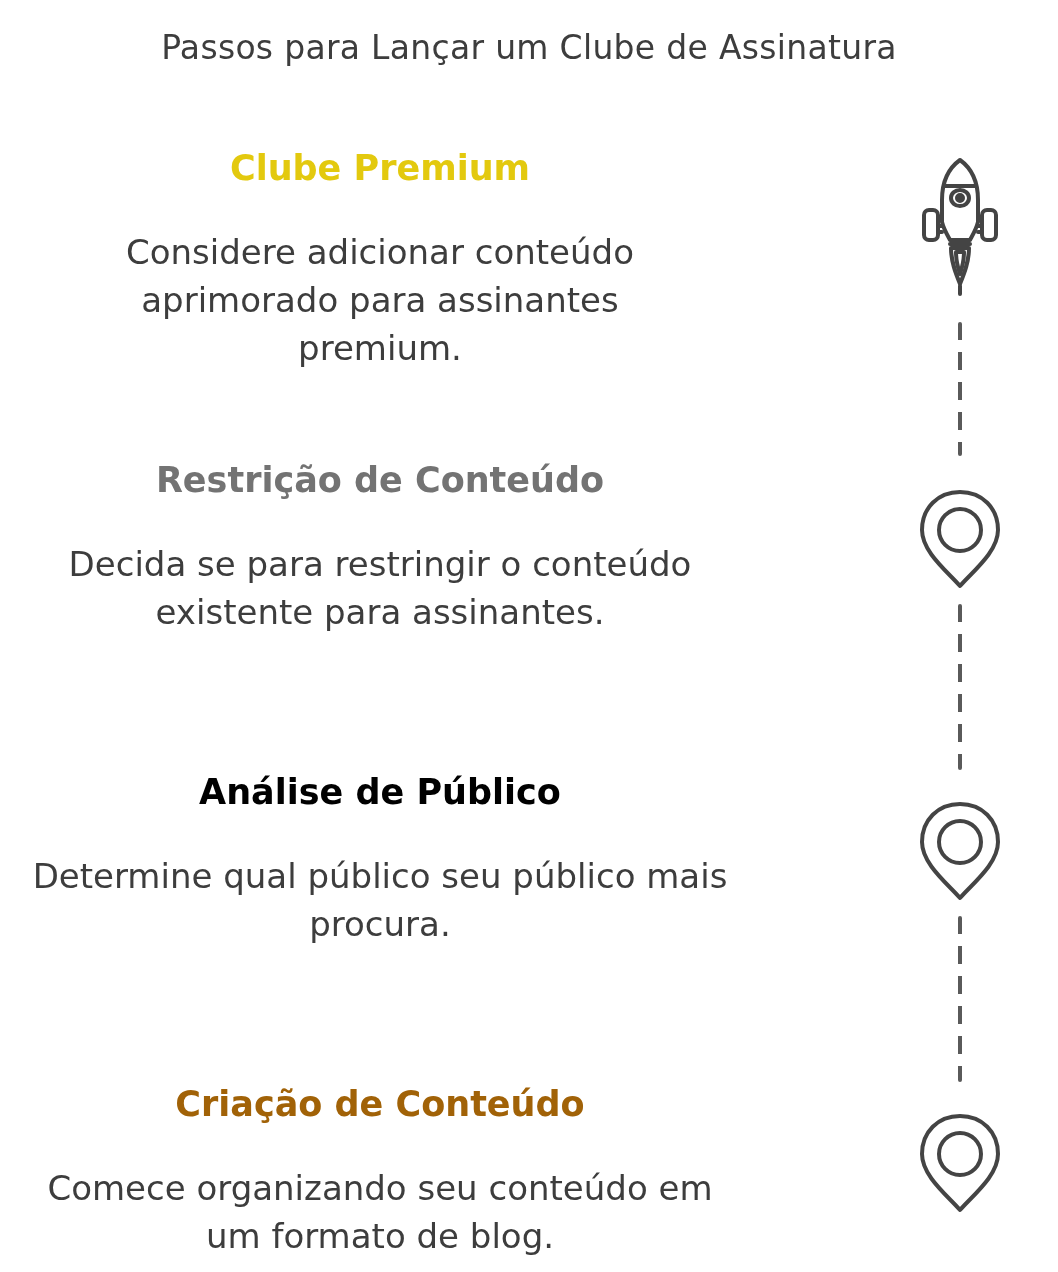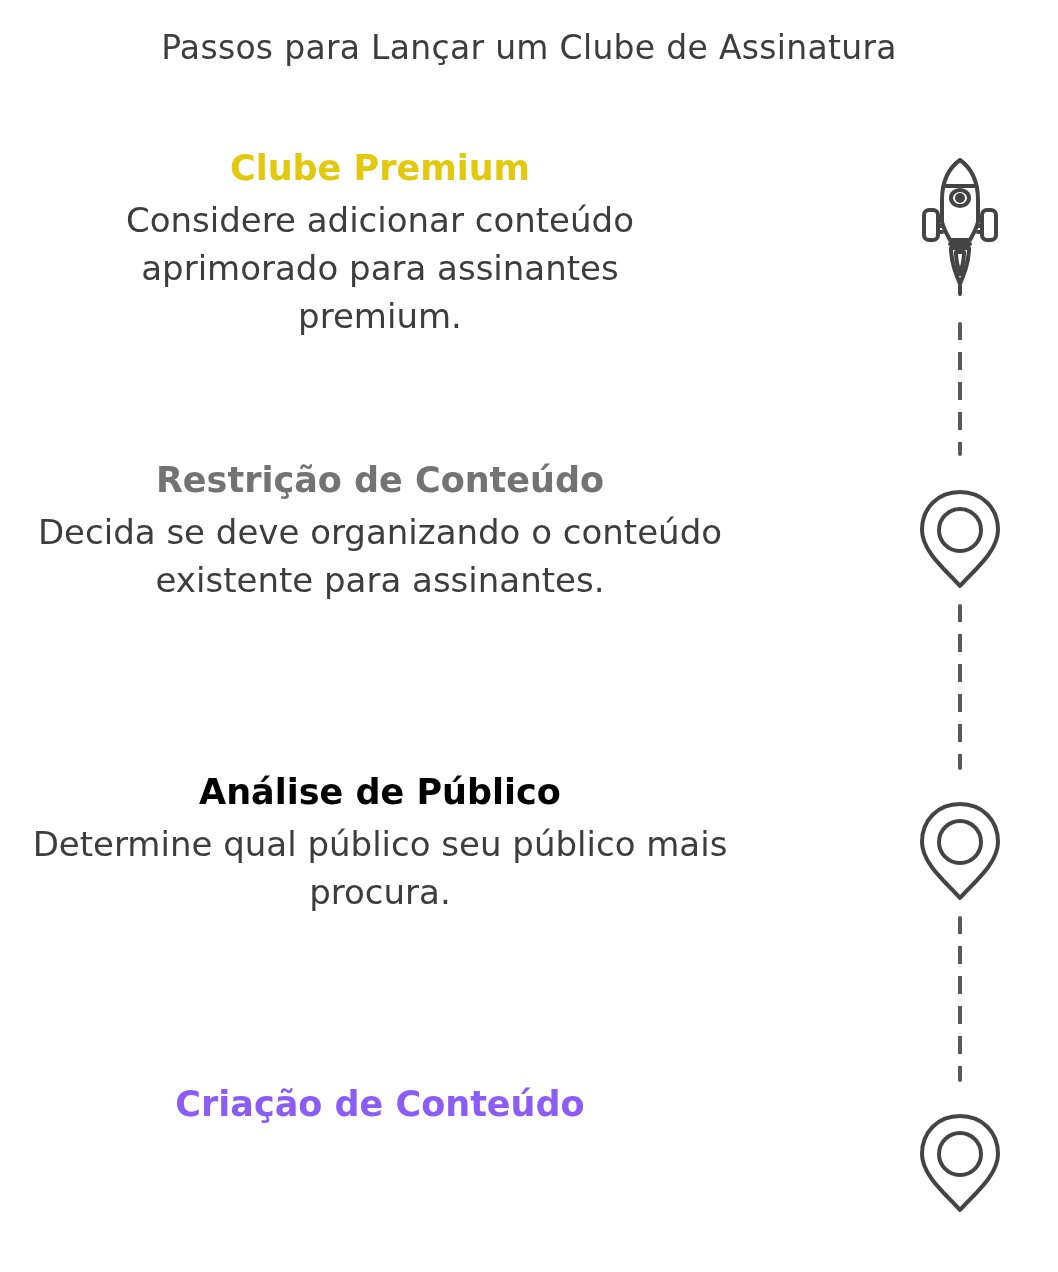--- a/index.html
+++ b/index.html
@@ -2,48 +2,49 @@
 <html><head>
 <meta charset="utf-8">
 <style>
   html, body { margin:0; padding:0; background:#ffffff; }
   body { width:1058px; height:1272px; position:relative; overflow:hidden;
          font-family:"DejaVu Sans", sans-serif; color:#3d3d3d; }
   .title { position:absolute; left:0; width:1058px; top:28px; text-align:center;
            font-size:33px; color:#3d3d3d; letter-spacing:0.3px; }
   .step { position:absolute; left:10px; width:740px; text-align:center; }
   .step-title { font-size:35px; font-weight:bold; margin:0; }
-  .step-desc { font-size:34px; line-height:48px; color:#3d3d3d; margin-top:8px; }
+  .step-desc { font-size:34px; line-height:48px; color:#3d3d3d; margin-top:40px; }
   .icon { position:absolute; }
   .connector { position:absolute; left:958px; width:4px;
                background: repeating-linear-gradient(to bottom, #5a5a5a 0 18px, transparent 18px 30px);
                border-radius:2px; }
 </style>
 </head>
 <body>
 
 <div class="title">Passos para Lançar um Clube de Assinatura</div>
 
 <div class="step" style="top:148px;">
   <div class="step-title" style="color:#e3c90e;">Clube Premium</div>
   <div class="step-desc" style="width:600px;margin-left:70px;margin-right:auto;">Considere adicionar conteúdo aprimorado para assinantes premium.</div>
 </div>
 
 <div class="step" style="top:460px;">
   <div class="step-title" style="color:#737373;">Restrição de Conteúdo</div>
-  <div class="step-desc">Decida se deve organizando o conteúdo existente para assinantes.</div>
+  <div class="step-desc">Decida se para restringir o conteúdo existente para assinantes.</div>
 </div>
 
 <div class="step" style="top:772px;">
   <div class="step-title" style="color:#000000;">Análise de Público</div>
   <div class="step-desc">Determine qual público seu público mais procura.</div>
 </div>
 
 <div class="step" style="top:1084px;">
-  <div class="step-title" style="color:#8b5cf6;">Criação de Conteúdo</div>
+  <div class="step-title" style="color:#a16207;">Criação de Conteúdo</div>
+  <div class="step-desc" style="width:700px;margin-left:20px;">Comece organizando seu conteúdo em um formato de blog.</div>
 </div>
 
 <svg class="icon" style="left:918px;top:156px;" width="84" height="142" viewBox="0 0 84 142">
   <g fill="none" stroke="#444" stroke-width="4" stroke-linejoin="round" stroke-linecap="round">
     <path d="M42 4 C28 14 24 30 24 44 L24 66 C26 74 30 80 32 84 L52 84 C54 80 58 74 60 66 L60 44 C60 30 56 14 42 4 Z"></path>
     <line x1="26" y1="30" x2="58" y2="30"></line>
     <ellipse cx="42" cy="42" rx="9" ry="8"></ellipse>
     <ellipse cx="42" cy="42" rx="3" ry="3" fill="#444"></ellipse>
     <rect x="6" y="54" width="14" height="30" rx="5"></rect>
     <rect x="64" y="54" width="14" height="30" rx="5"></rect>

